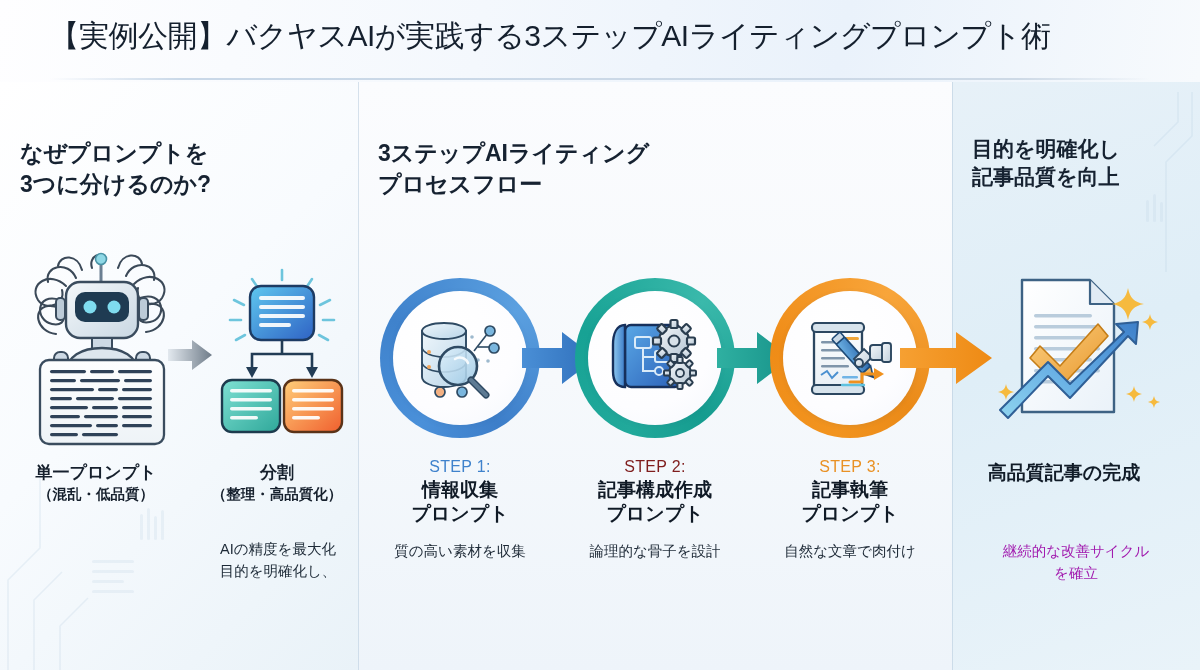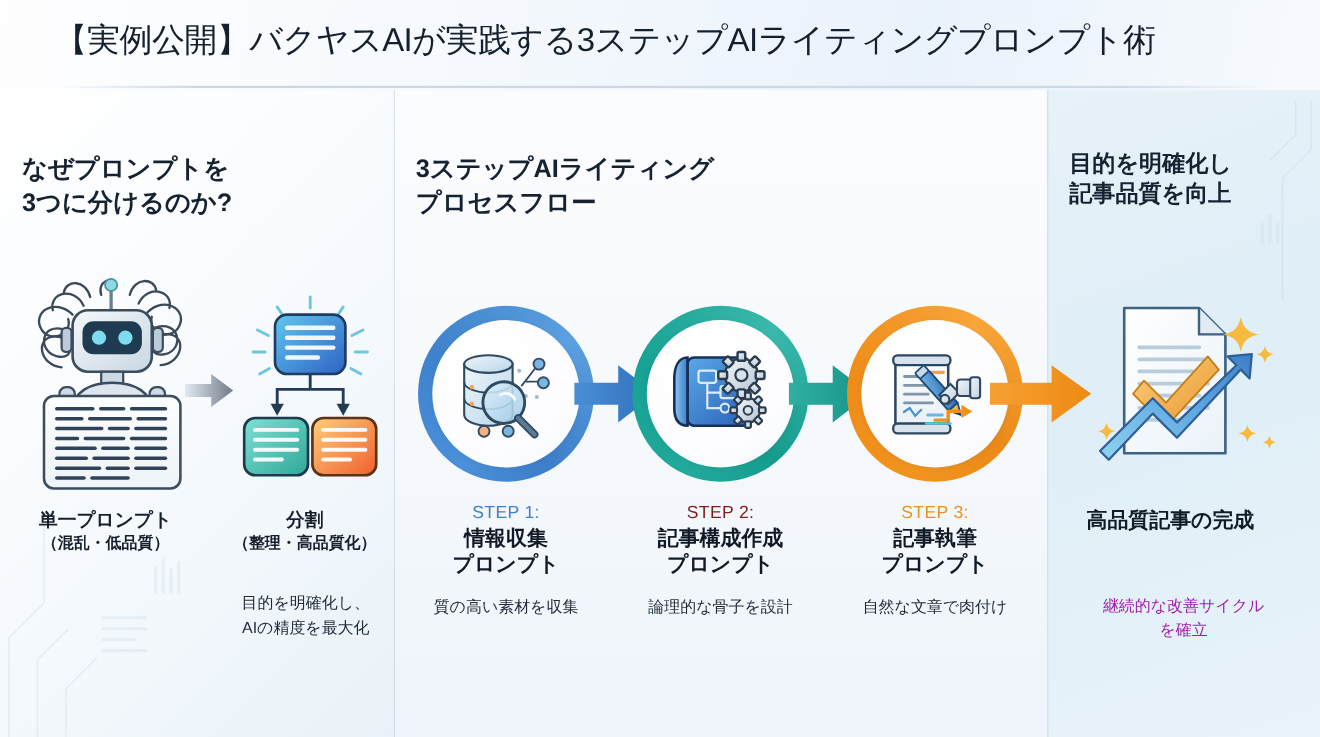--- a/index.html
+++ b/index.html
@@ -323,22 +323,22 @@
 
   <div class="cap cap-left">
     <div class="t1">単一プロンプト</div>
     <div class="t2">（混乱・低品質）</div>
   </div>
   <div class="cap cap-right">
     <div class="t1">分割</div>
     <div class="t2">（整理・高品質化）</div>
   </div>
   <div class="note">
+    <div>AIの精度を最大化</div>
     <div>目的を明確化し、</div>
-    <div>AIの精度を最大化</div>
   </div>
 
   <div class="sec-head h-mid">
     <span>3ステップAIライティング</span>
     <span>プロセスフロー</span>
   </div>
 
   <div class="step s1">
     <div class="ring blue"></div>
     <div class="ring-inner">

